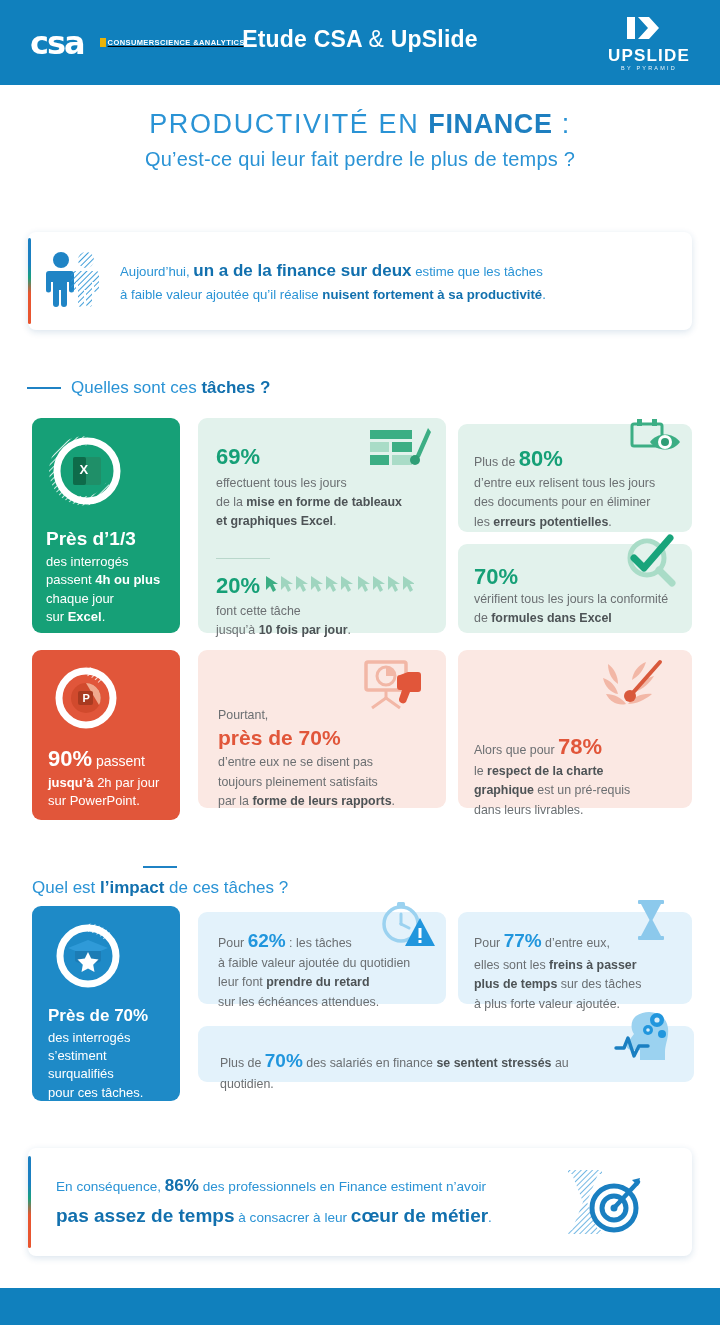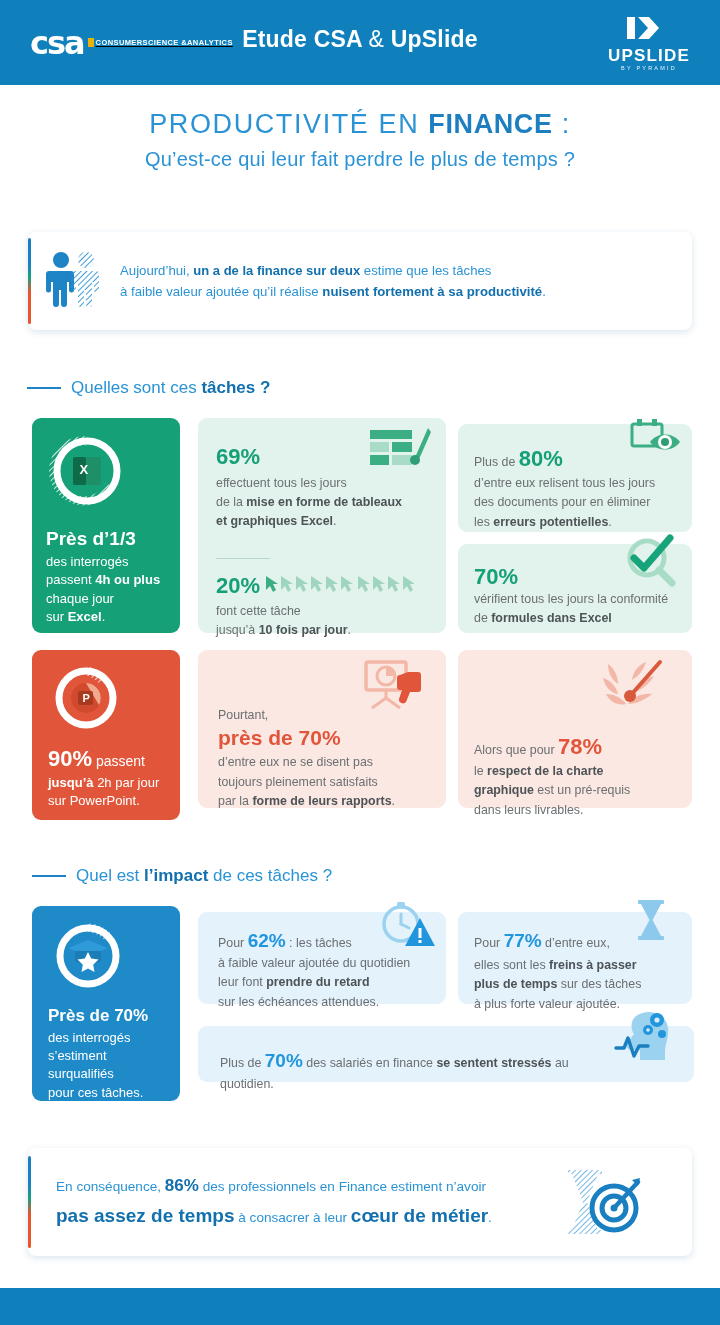--- a/index.html
+++ b/index.html
@@ -12,21 +12,21 @@
   }
   .page { position: relative; width: 720px; height: 1325px; background: #ffffff; }
 
   
   .topbar {
     position: absolute; left: 0; top: 0; width: 720px; height: 85px;
     background: #1080bd;
     display: flex; align-items: center; justify-content: space-between;
     padding: 0 30px;
   }
-  .csa-logo { display: flex; align-items: center; gap: 4px; }
+  .csa-logo { display: flex; align-items: center; gap: 16px; }
   .csa-mark {
     font-size: 32px; font-weight: bold; color: #ffffff;
     letter-spacing: -2px; line-height: 1; font-family: "DejaVu Sans", sans-serif;
   }
   .csa-words {
     display: flex; flex-direction: row; justify-content: center;
     border-left: 6px solid #eab308; padding-left: 2px; text-decoration: underline;
   }
   .csa-words span {
     display: block; color: #ffffff; font-size: 7.5px; font-weight: bold;
@@ -66,21 +66,21 @@
     background: #ffffff; border-radius: 8px;
     box-shadow: 0 2px 7px rgba(25,90,140,.16);
     display: flex; align-items: center;
   }
   .accent-bar {
     position: absolute; left: 0; top: 6px; width: 3px; height: 86px; border-radius: 2px;
     background: linear-gradient(to bottom, #1a7fc1 0%, #1a7fc1 30%, #18a07c 46%, #e8552f 64%, #e8552f 100%);
   }
   .intro-icon { width: 92px; display: flex; justify-content: center; align-items: center; }
   .intro-text { font-size: 13.2px; color: #2a93d5; line-height: 1.62; font-weight: 300; }
-  .intro-text b { font-weight: bold; color: #1270ae; font-size: 13px; }
+  .intro-text b { font-weight: bold; color: #1270ae; font-size: 17px; }
   .intro-text b.sm { font-size: 13.2px; }
 
   
   .section-head {
     position: absolute; display: flex; align-items: center; gap: 10px;
     font-size: 17px; color: #2a93d5; font-weight: 300;
   }
   .section-head .rule {
     display: inline-block; width: 34px; height: 2px; background: #1f82c4;
   }
@@ -385,21 +385,21 @@
         <span class="t-line">Alors que pour </span><span class="stat-red big-pct">78%</span>
       </div>
       <div class="t-line" style="margin-top:2px;">
         <span>le </span><b>respect de la charte</b><br>
         <b>graphique</b><span> est un pré-requis</span><br>
         <span>dans leurs livrables.</span>
       </div>
     </div>
   </div>
 
-  <div class="section-head" style="left:32px; top:866px;">
+  <div class="section-head" style="left:32px; top:866px;flex-direction:column;">
     <span class="rule"></span>
     <span><span>Quel est </span><b>l’impact</b><span> de ces tâches ?</span></span>
   </div>
 
   <div class="card solid-blue" style="left:32px; top:906px; width:148px; height:195px;">
     <div style="position:absolute; left:18px; top:12px;">
       <svg width="76" height="76" viewBox="0 0 76 76" aria-hidden="true">
         <defs>
           <pattern id="hatchW3" width="4" height="4" patternTransform="rotate(45)" patternUnits="userSpaceOnUse">
             <line x1="0" y1="0" x2="0" y2="4" stroke="#ffffff" stroke-width="1.6"></line>

